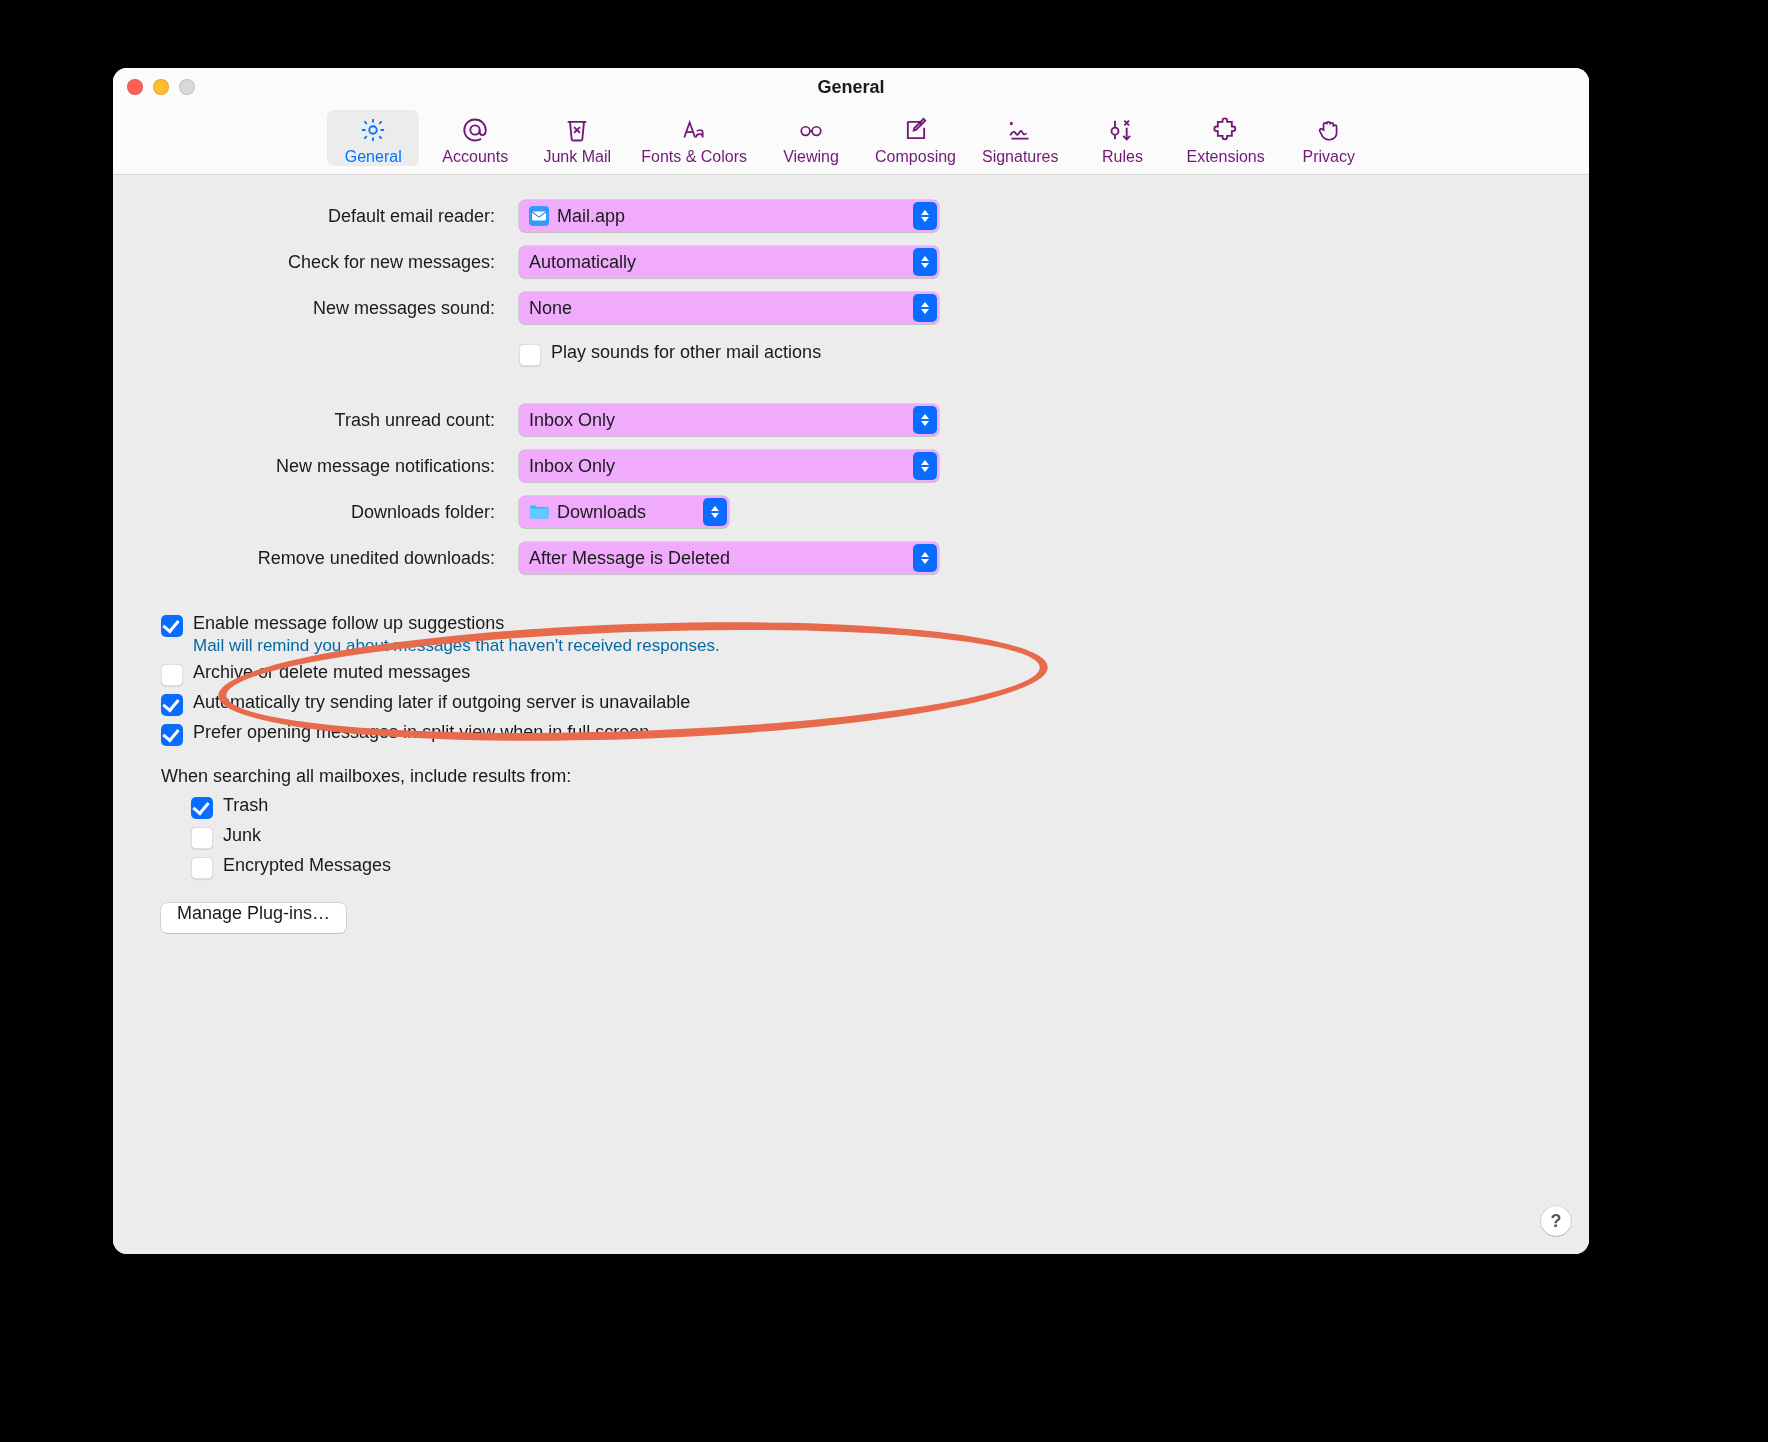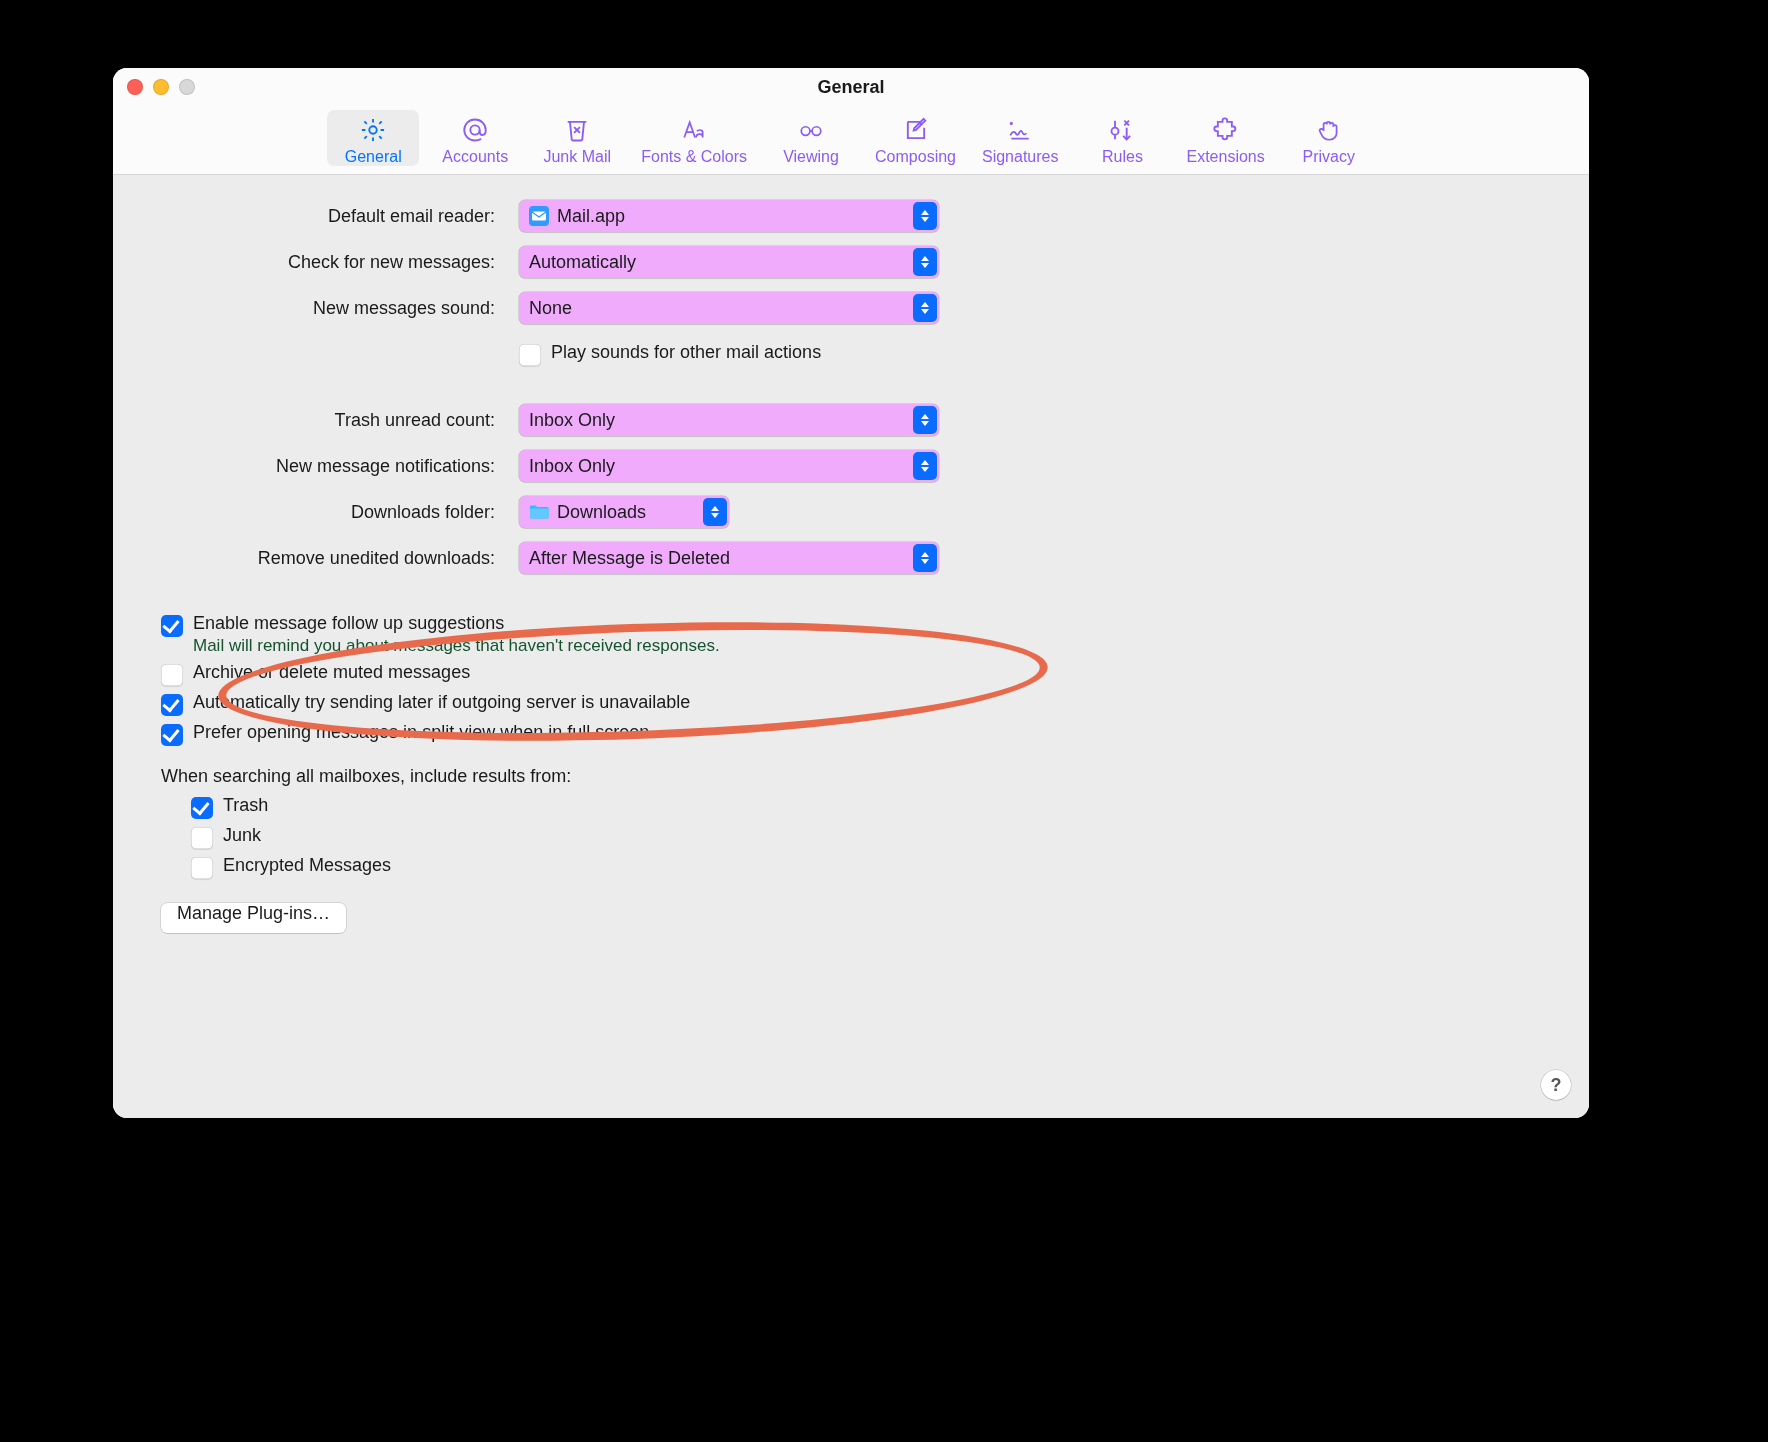--- a/index.html
+++ b/index.html
@@ -10,21 +10,21 @@
     color: #1a1a1a;
     width: 1768px;
     height: 1442px;
     position: relative;
   }
   .window {
     position: absolute;
     left: 113px;
     top: 68px;
     width: 1476px;
-    height: 1050px;
+    height: 1186px;
     background: #fff;
     border-radius: 14px;
     box-shadow: 0 30px 60px rgba(0,0,0,.5);
     overflow: hidden;
     display: flex;
     flex-direction: column;
   }
   
   .titlebar {
     height: 38px;
@@ -62,21 +62,21 @@
     background: #fbfbfb;
   }
   .tool {
     display: flex;
     flex-direction: column;
     align-items: center;
     gap: 4px;
     padding: 6px 8px 0;
     min-width: 92px;
     border-radius: 7px;
-    color: #8b5cf6;
+    color: #701a75;
     cursor: default;
   }
   .tool.selected {
     background: #ececec;
     color: #0074ff;
   }
   .tool .glyph {
     width: 34px; height: 28px;
     display: flex; align-items: center; justify-content: center;
   }
@@ -168,21 +168,21 @@
   .check-row .box.checked::after{
     content:"";
     position:absolute;
     left:5px; top:2px;
     width:7px; height:12px;
     border:solid #fff;
     border-width:0 3px 3px 0;
     transform: rotate(40deg);
   }
   .check-row .txt .sub {
-    color:#14532d;
+    color:#0369a1;
     font-size:17px;
     margin-top:2px;
   }
   .section-gap { height: 20px; }
   .plain-text {
     margin: 20px 0 8px 30px;
     font-size: 18px;
   }
   .indent-checks { margin-left: 60px; text-align: center; }
   .indent-checks .check-row { margin-left: 0; }

